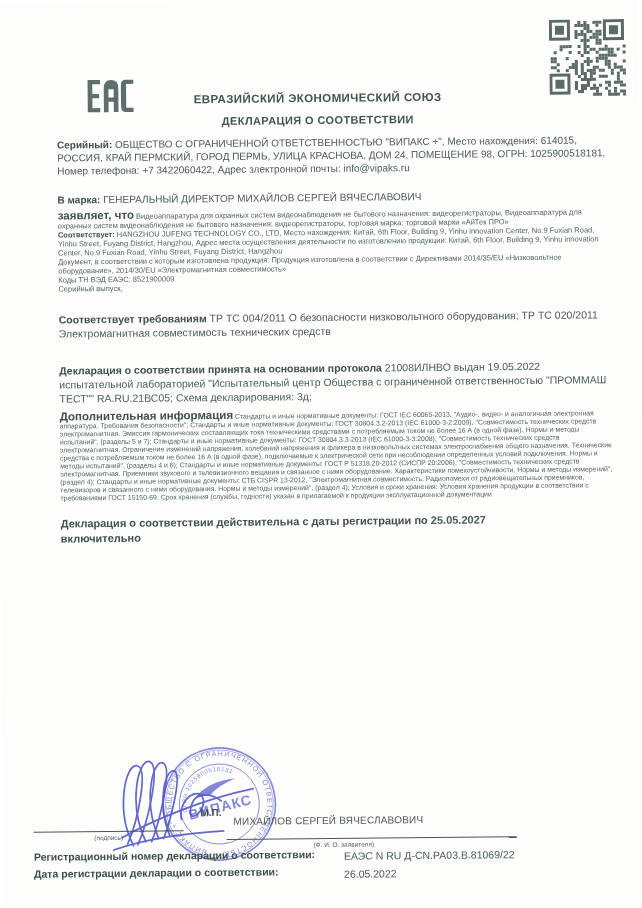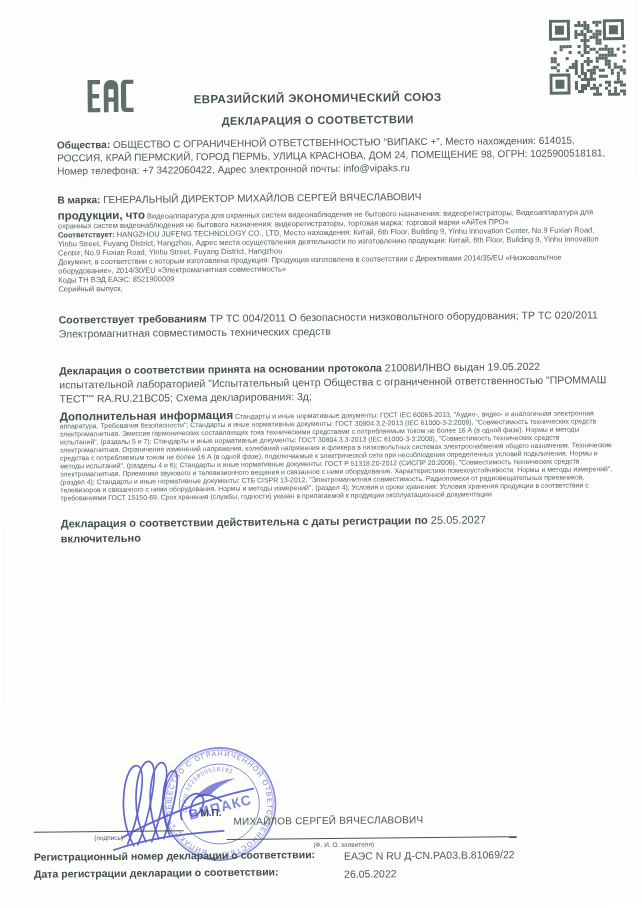--- a/index.html
+++ b/index.html
@@ -23,21 +23,21 @@
   .p-repr{top:191px;}
   .p-declares{top:209px;}
   .small{font-size:7.5px;line-height:9px;color:#556462;}
   .small-block{margin:0;}
   .h-inline{font-weight:bold;font-size:11.5px;color:#414f4d;}
   .p-compliance{top:310px;font-size:10.5px;line-height:14px;}
   .p-basis{top:361px;font-size:10.5px;line-height:14px;}
   .p-additional{top:410px;}
   .tinytext{font-size:6.9px;line-height:8px;color:#576664;}
   .p-validity{top:514px;font-size:11px;line-height:14.5px;font-weight:bold;color:#414f4d;}
-  .p-validity .val{font-weight:normal;color:#4c5b59;}
+  .p-validity .val{font-weight:bold;color:#4c5b59;}
   
   .stamp{left:146px;top:733px;width:140px;height:140px;opacity:.82;
          transform:rotate(-14deg);}
   .signature{left:100px;top:740px;width:155px;height:118px;}
   .sigline1{left:30px;top:829px;width:150px;border-top:1.2px solid #4b5356;height:0;}
   .cap-sign{left:55px;top:832px;width:100px;text-align:center;font-size:6.5px;color:#556462;}
   .mp{left:197px;top:806px;font-size:10px;font-weight:bold;color:#414f4d;}
   .fio{left:230px;top:815px;font-size:10px;color:#4c5b59;letter-spacing:.2px;}
   .sigline2{left:223px;top:838px;width:290px;border-top:1.2px solid #4b5356;height:0;}
   .cap-fio{left:270px;top:841px;width:140px;text-align:center;font-size:6.5px;color:#556462;}
@@ -253,32 +253,32 @@
       <rect x="6" y="6" width="9" height="9" fill="#5c6a68"></rect>
       <rect x="54" y="0" width="21" height="21" fill="#5c6a68"></rect>
       <rect x="57" y="3" width="15" height="15" fill="#fdfdfc"></rect>
       <rect x="60" y="6" width="9" height="9" fill="#5c6a68"></rect>
       <rect x="0" y="54" width="21" height="21" fill="#5c6a68"></rect>
       <rect x="3" y="57" width="15" height="15" fill="#fdfdfc"></rect>
       <rect x="6" y="60" width="9" height="9" fill="#5c6a68"></rect>
     </svg>
 
   <div class="abs para p-applicant">
-    <b>Общества:</b>
+    <b>Серийный:</b>
     <span>ОБЩЕСТВО С ОГРАНИЧЕННОЙ ОТВЕТСТВЕННОСТЬЮ "ВИПАКС +", Место нахождения: 614015, РОССИЯ, КРАЙ ПЕРМСКИЙ, ГОРОД ПЕРМЬ, УЛИЦА КРАСНОВА, ДОМ 24, ПОМЕЩЕНИЕ 98, ОГРН: 1025900518181, Номер телефона: +7 3422060422, Адрес злектронной почты: info@vipaks.ru</span>
   </div>
 
   <div class="abs para p-repr">
     <b>В марка:</b>
     <span>ГЕНЕРАЛЬНЫЙ ДИРЕКТОР МИХАЙЛОВ СЕРГЕЙ ВЯЧЕСЛАВОВИЧ</span>
   </div>
 
   <div class="abs para p-declares small">
     <div class="small-block">
-      <span class="h-inline">продукции, что</span>
+      <span class="h-inline">заявляет, что</span>
       <span>Видеоаппаратура для охранных систем видеонаблюдения не бытового назначения: видеорегистраторы, Видеоаппаратура для охранных систем видеонаблюдения не бытового назначения: видеорегистраторы, торговая марка: торговой марки «АйТек ПРО»</span>
     </div>
     <div class="small-block">
       <b>Соответствует:</b>
       <span>HANGZHOU JUFENG TECHNOLOGY CO., LTD, Место нахождения: Китай, 6th Floor, Building 9, Yinhu innovation Center, No.9 Fuxian Road, Yinhu Street, Fuyang District, Hangzhou, Адрес места осуществления деятельности по изготовлению продукции: Китай, 6th Floor, Building 9, Yinhu innovation Center, No.9 Fuxian Road, Yinhu Street, Fuyang District, Hangzhou</span>
     </div>
     <div class="small-block">Документ, в соответствии с которым изготовлена продукция: Продукция изготовлена в соответствии с Директивами 2014/35/EU «Низковольтное оборудование», 2014/30/EU «Электромагнитная совместимость»</div>
     <div class="small-block">Коды ТН ВЭД ЕАЭС: 8521900009</div>
     <div class="small-block">Серийный выпуск,</div>
   </div>

